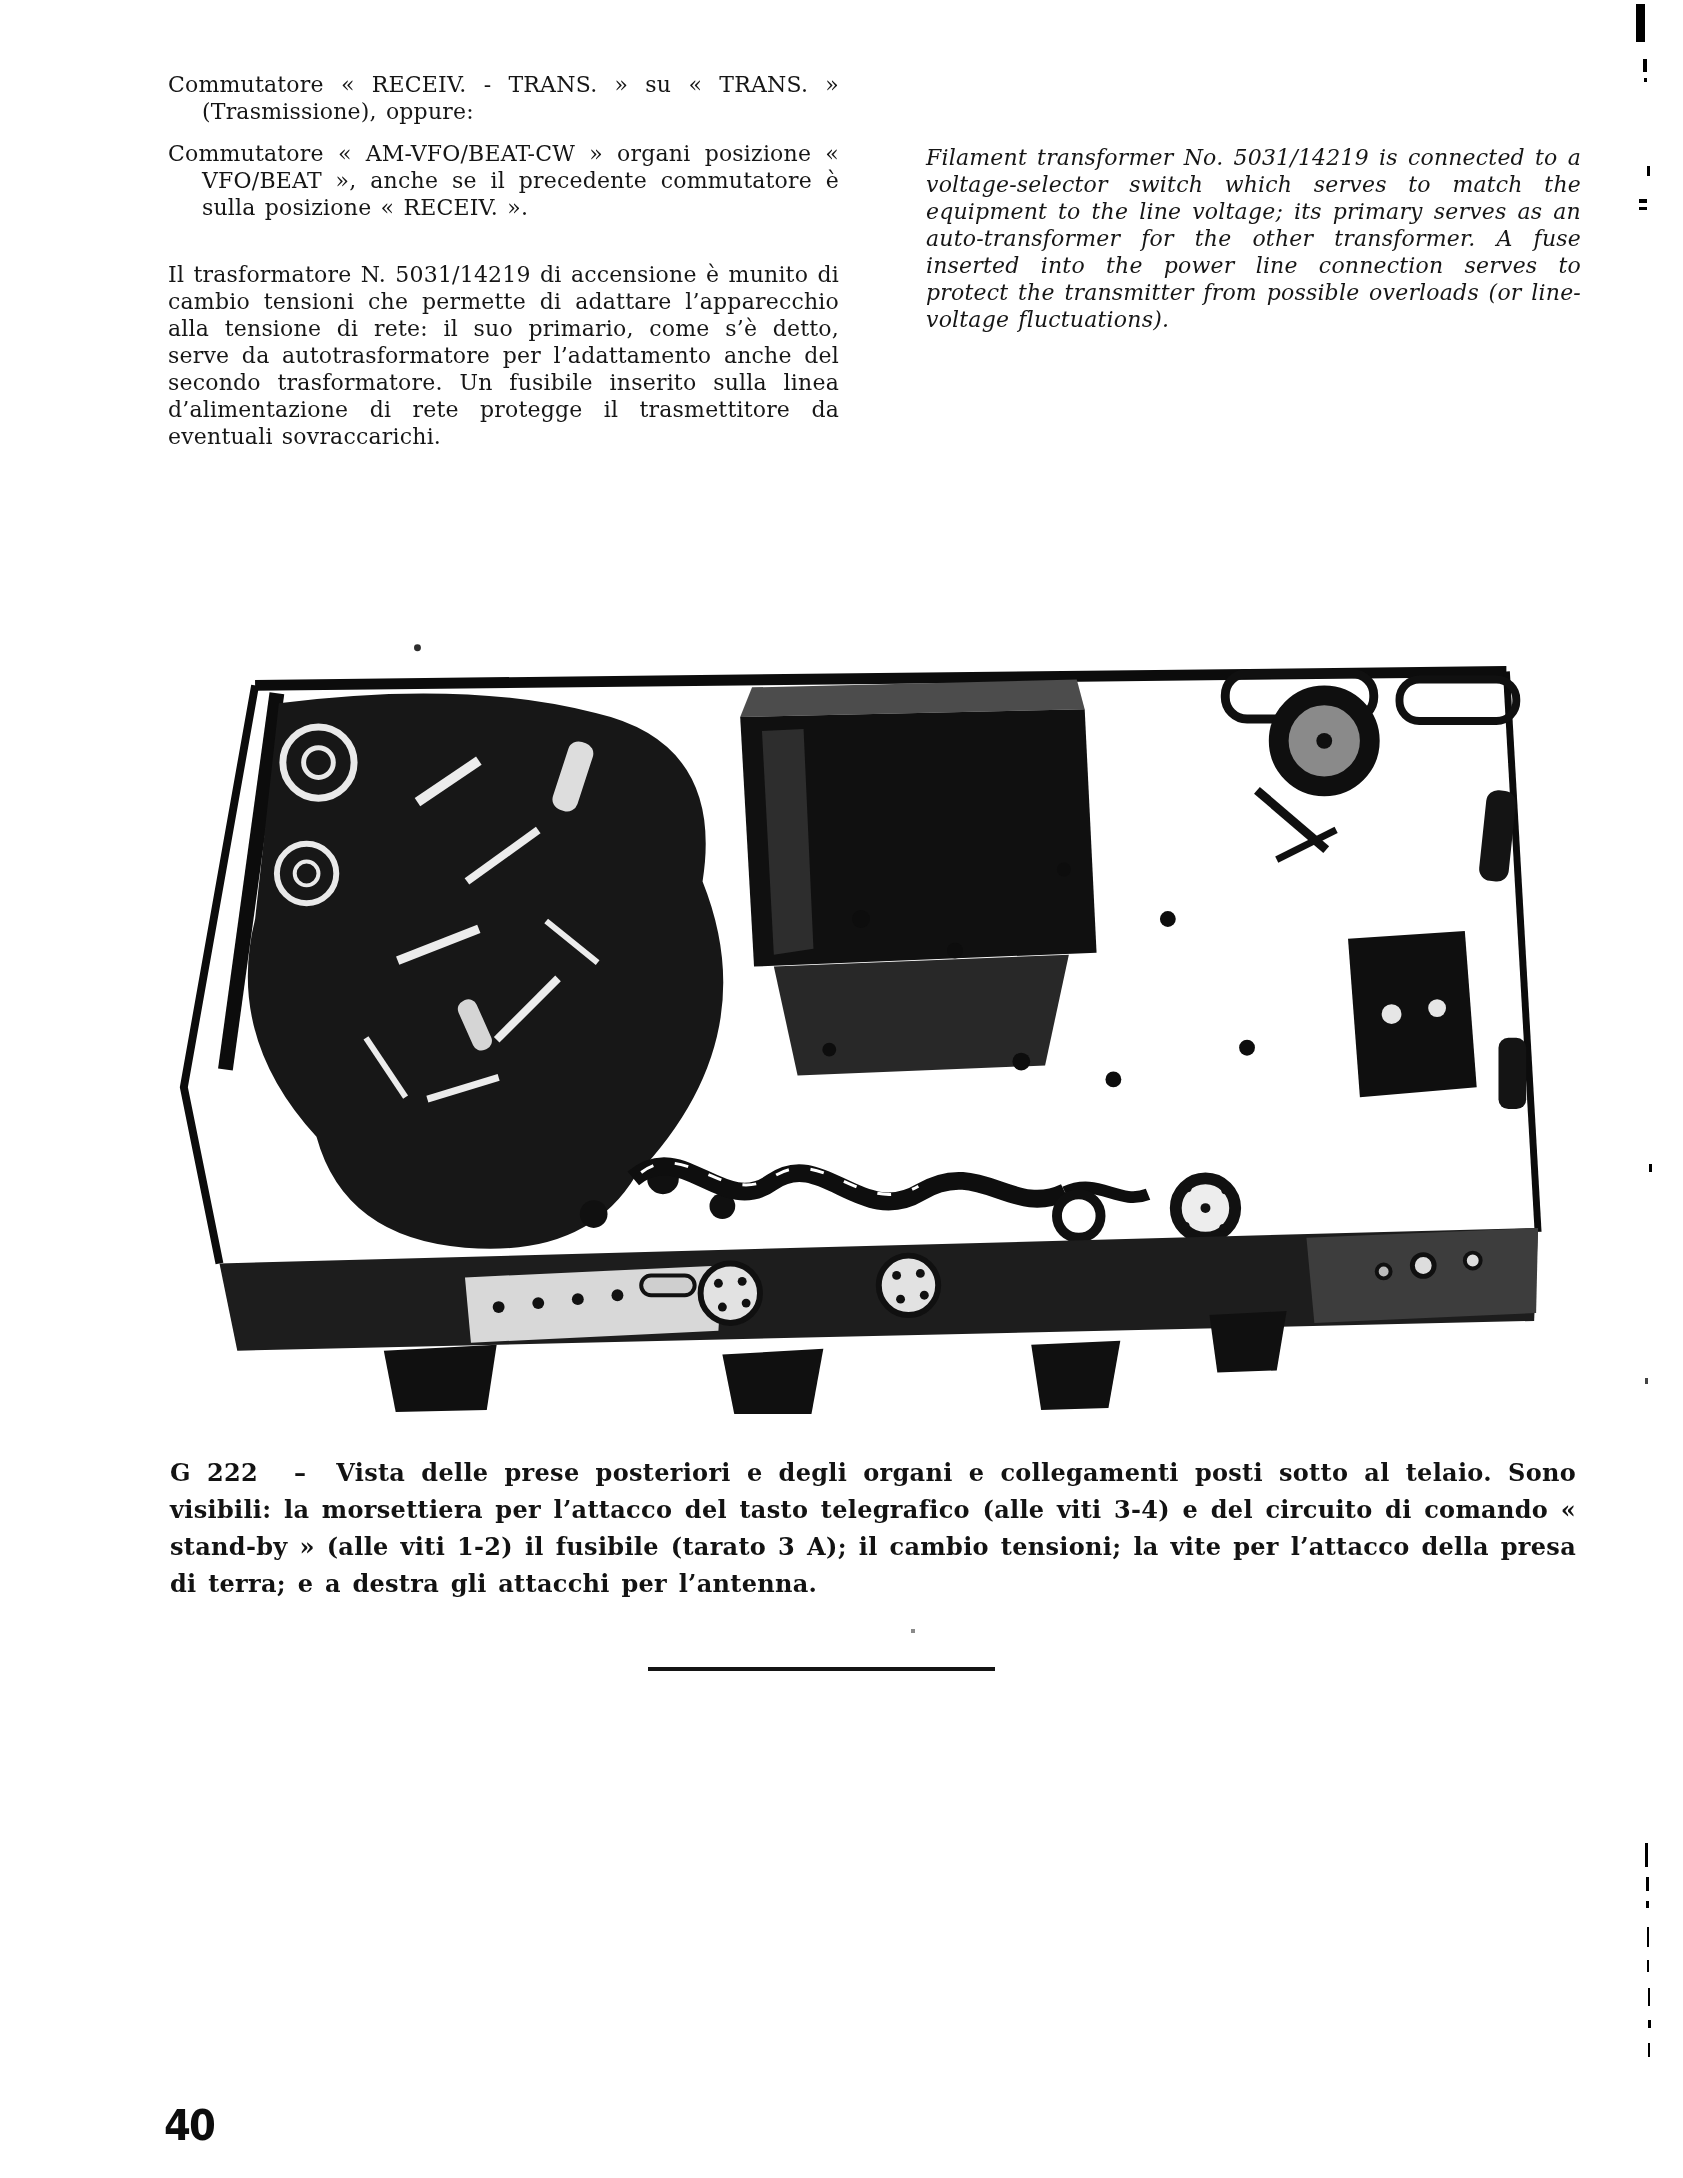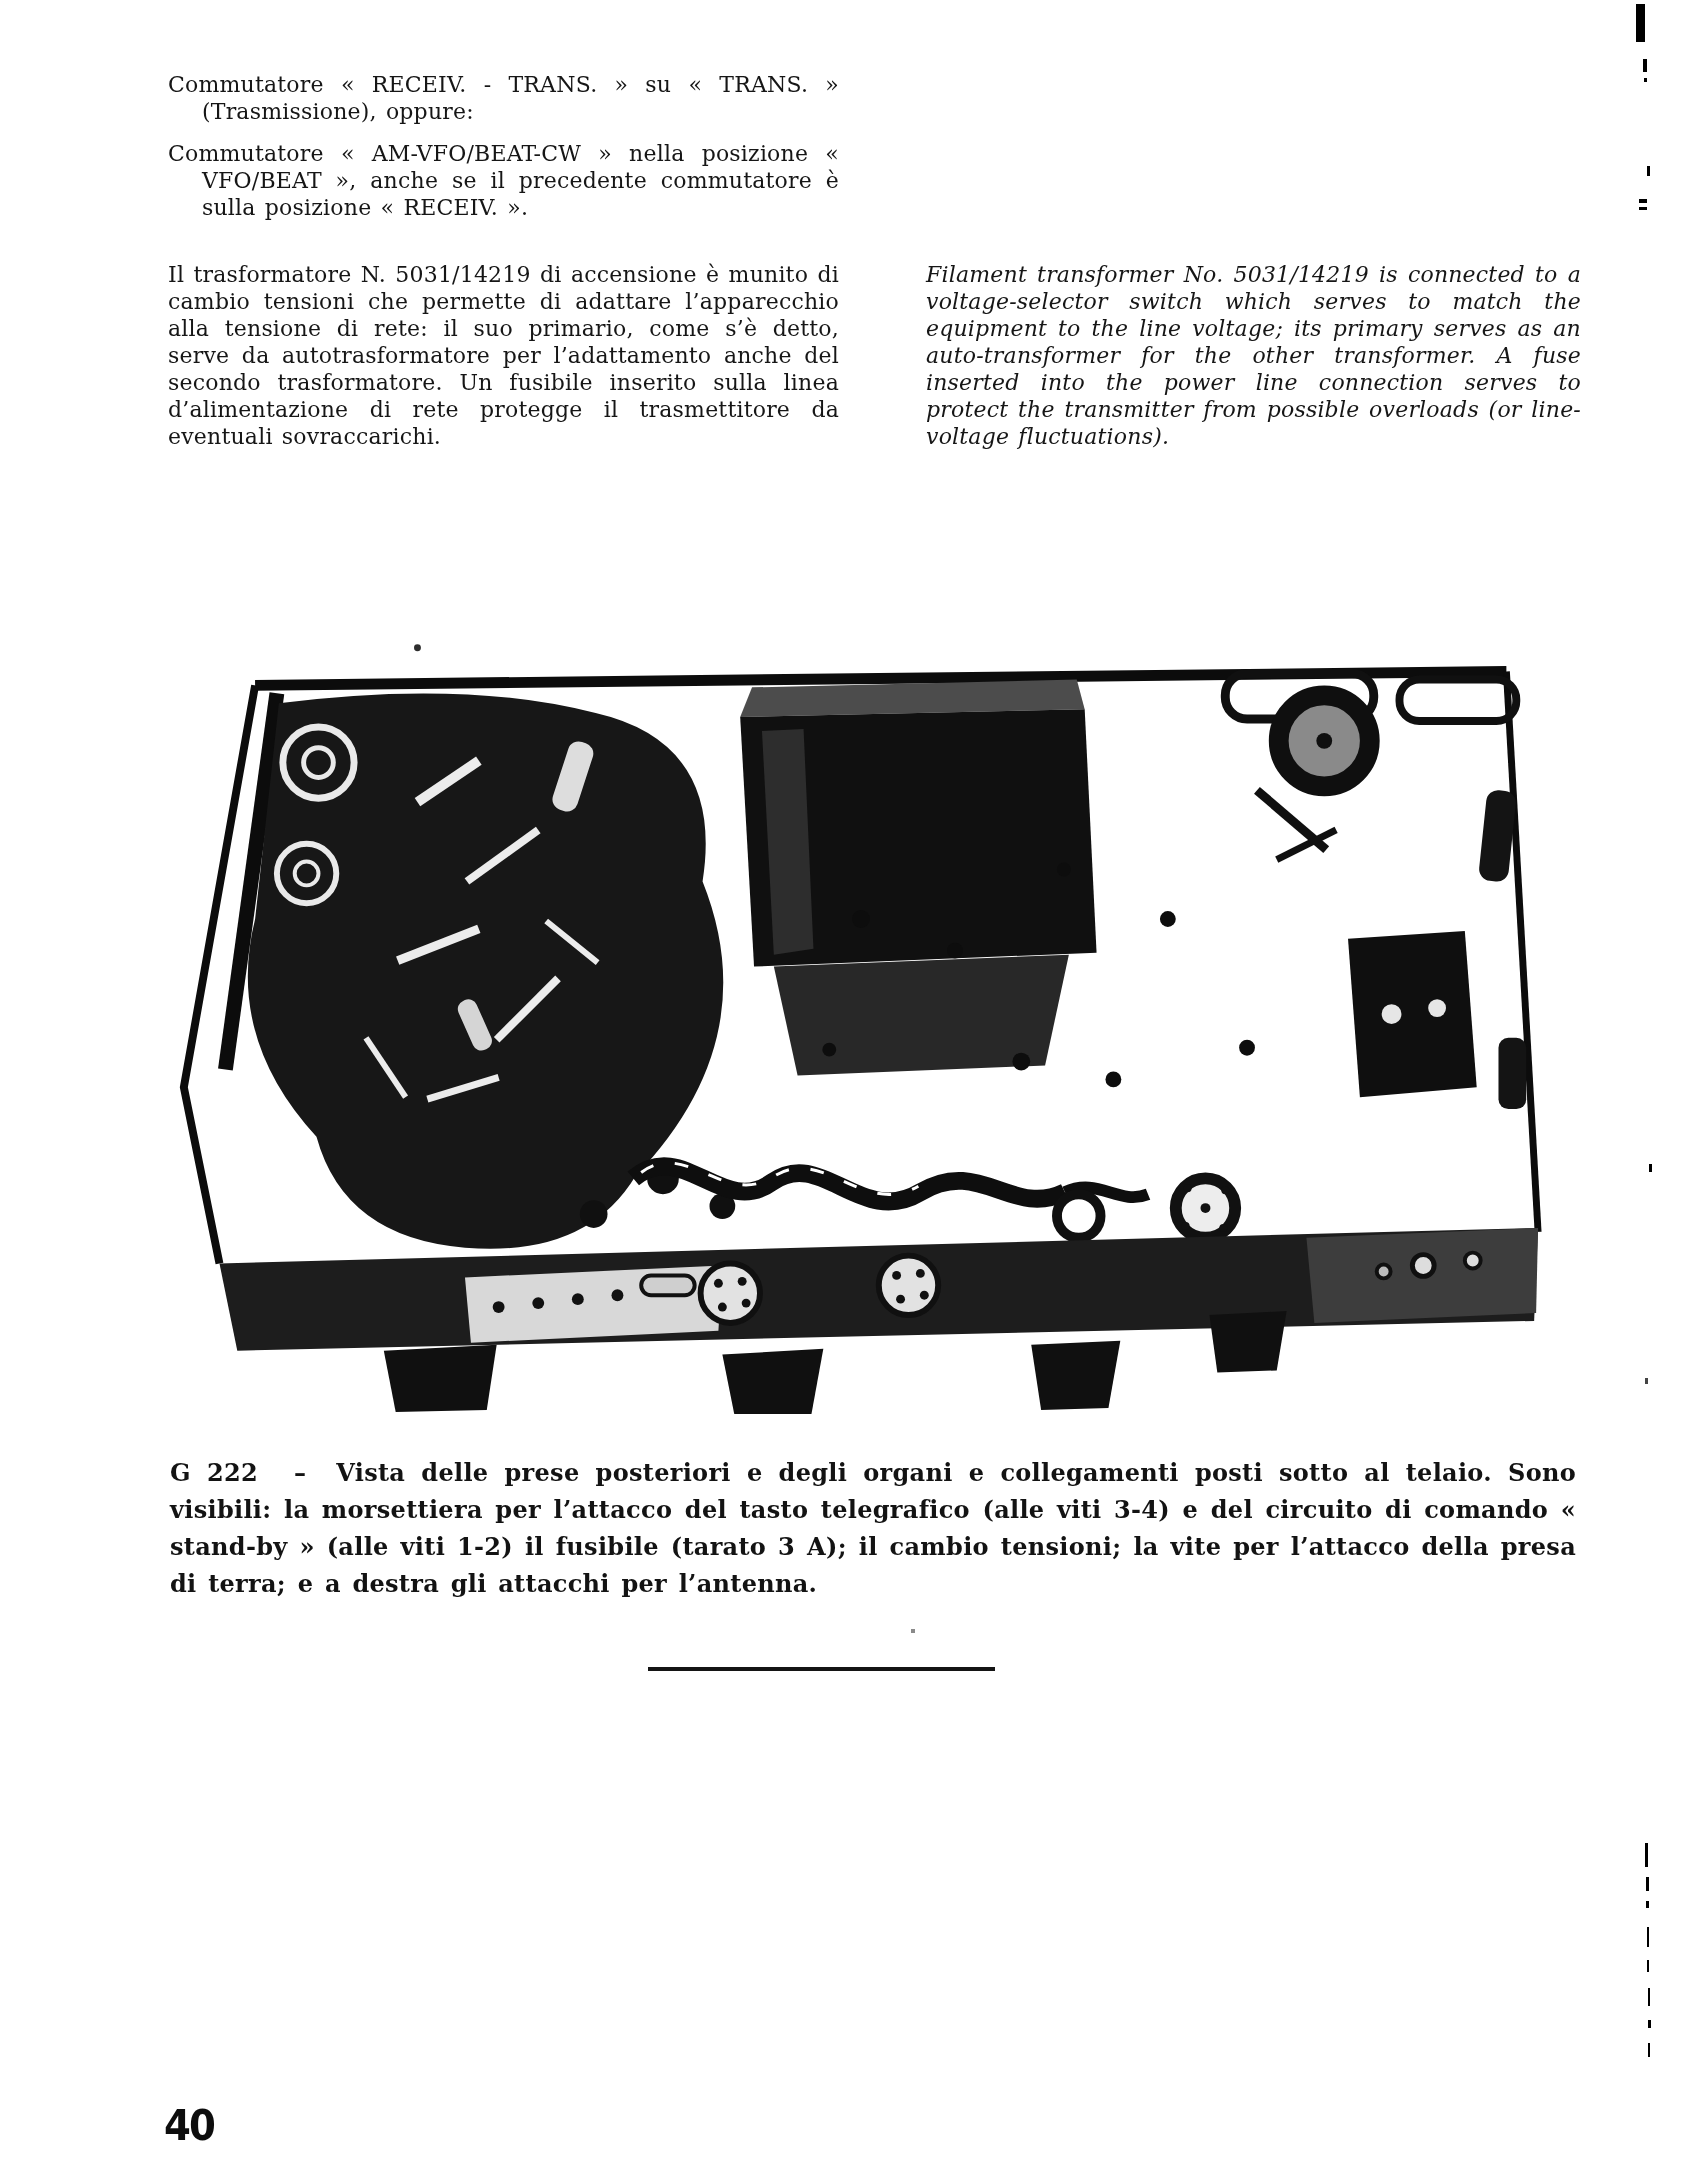--- a/index.html
+++ b/index.html
@@ -5,21 +5,21 @@
   html,body{margin:0;padding:0;}
   body{
     width:1683px;height:2178px;position:relative;overflow:hidden;
     background:#ffffff;color:#161616;
     font-family:"DejaVu Serif", serif;
   }
   .page{position:absolute;inset:0;background:#ffffff;}
   
   .text-columns{
     position:absolute;left:168px;top:71px;width:1414px;
-    display:flex;gap:87px;align-items:flex-end;
+    display:flex;gap:87px;
   }
   .col{font-size:22px;line-height:27px;text-align:justify;letter-spacing:0.2px;word-spacing:2px;}
   .col-left{width:671px;}
   .col-right{width:655px;}
   .col p{margin:0;}
   .hang{padding-left:34px;text-indent:-34px;}
   .mb-sm{margin-bottom:15px !important;}
   .mb-md{margin-bottom:40px !important;}
   .mt-lg{margin-top:73px !important;font-style:italic;}
   
@@ -46,21 +46,21 @@
   .artifact{position:absolute;background:#000;}
 </style>
 </head>
 <body>
 
 <div class="page">
 
   <div class="text-columns">
     <div class="col col-left">
       <p class="hang mb-sm">Commutatore « RECEIV. - TRANS. » su « TRANS. » (Trasmissione), oppure:</p>
-      <p class="hang mb-md">Commutatore « AM-VFO/BEAT-CW » nella posizione « VFO/BEAT », anche se il precedente commutatore è sulla posizione « RECEIV. ».</p>
+      <p class="hang mb-md">Commutatore « AM-VFO/BEAT-CW » organi posizione « VFO/BEAT », anche se il precedente commutatore è sulla posizione « RECEIV. ».</p>
       <p>Il trasformatore N. 5031/14219 di accensione è munito di cambio tensioni che permette di adattare l’apparecchio alla tensione di rete: il suo primario, come s’è detto, serve da autotrasformatore per l’adattamento anche del secondo trasformatore. Un fusibile inserito sulla linea d’alimentazione di rete protegge il trasmettitore da eventuali sovraccarichi.</p>
     </div>
     <div class="col col-right">
       <p class="mt-lg">Filament transformer No. 5031/14219 is connected to a voltage-selector switch which serves to match the equipment to the line voltage; its primary serves as an auto-transformer for the other transformer. A fuse inserted into the power line connection serves to protect the transmitter from possible overloads (or line-voltage fluctuations).</p>
     </div>
   </div>
 
   <div class="figure-photo">
     <svg viewBox="0 0 1392 802" width="1378" height="794" xmlns="http://www.w3.org/2000/svg">
 

